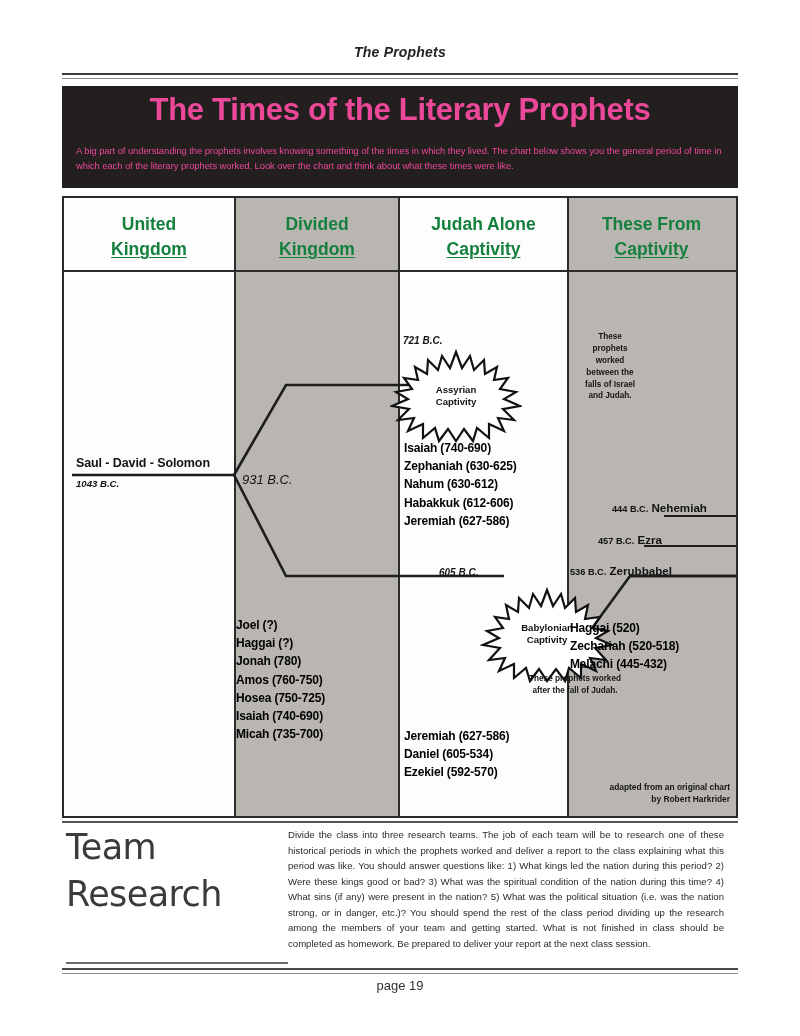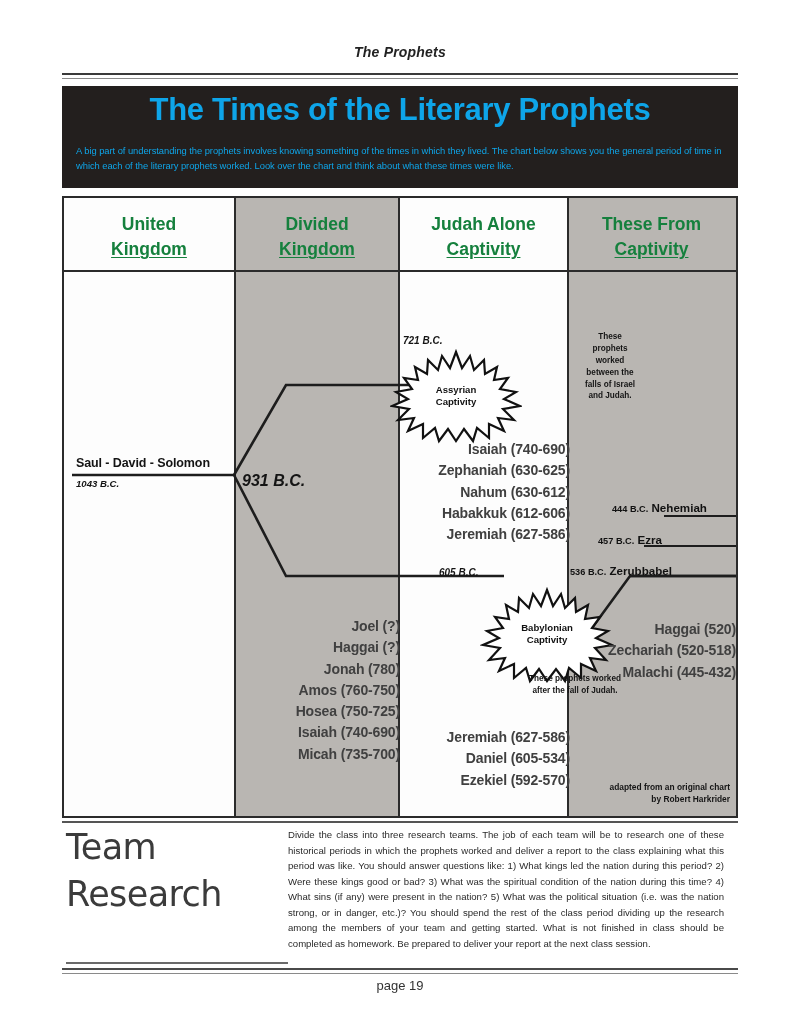--- a/index.html
+++ b/index.html
@@ -40,21 +40,21 @@
   }
 
   
   .banner {
     position: absolute;
     left: 62px;
     top: 86px;
     width: 676px;
     height: 102px;
     background: #231f1e;
-    color: #0ea5e9;
+    color: #ec4899;
     box-sizing: border-box;
     padding: 4px 12px 6px 12px;
   }
   .banner-title {
     text-align: center;
     font-size: 31px;
     font-weight: bold;
     letter-spacing: -0.3px;
     line-height: 1.18;
     margin-top: 2px;
@@ -135,22 +135,22 @@
     letter-spacing: -0.1px;
   }
   .lbl-1043 {
     left: 12px; top: 280px;
     font-size: 9.6px;
     font-weight: bold;
     font-style: italic;
   }
   .lbl-931 {
     left: 178px; top: 274px;
-    font-size: 16px;
-    font-weight: bold;
+    font-size: 13px;
+    font-weight: normal;
     font-style: italic;
   }
   .lbl-721 {
     left: 339px; top: 137px;
     font-size: 10px;
     font-weight: bold;
     font-style: italic;
   }
   .lbl-605 {
     left: 375px; top: 369px;
@@ -179,26 +179,26 @@
     font-size: 8.2px;
     font-weight: bold;
     line-height: 1.45;
     text-align: center;
     color: #151515;
   }
   .note-between { left: 516px; top: 133px; width: 60px; }
   .note-after   { left: 464px; top: 475px; width: 94px; }
 
   .list {
-    font-size: 14px;
+    font-size: 12px;
     font-weight: bold;
     line-height: 1.52;
-    text-align: right;
+    text-align: left;
     letter-spacing: -0.15px;
-    color: #404040;
+    color: #000000;
   }
   .list-judah-top { left: 340px; top: 241px; width: 166px; }
   .list-divided   { left: 172px; top: 418px; width: 164px; }
   .list-judah-bot { left: 340px; top: 529px; width: 166px; }
   .list-return    { left: 506px; top: 421px; width: 166px; }
 
   .return-line {
     font-size: 11.6px;
     font-weight: bold;
     color: #111;

